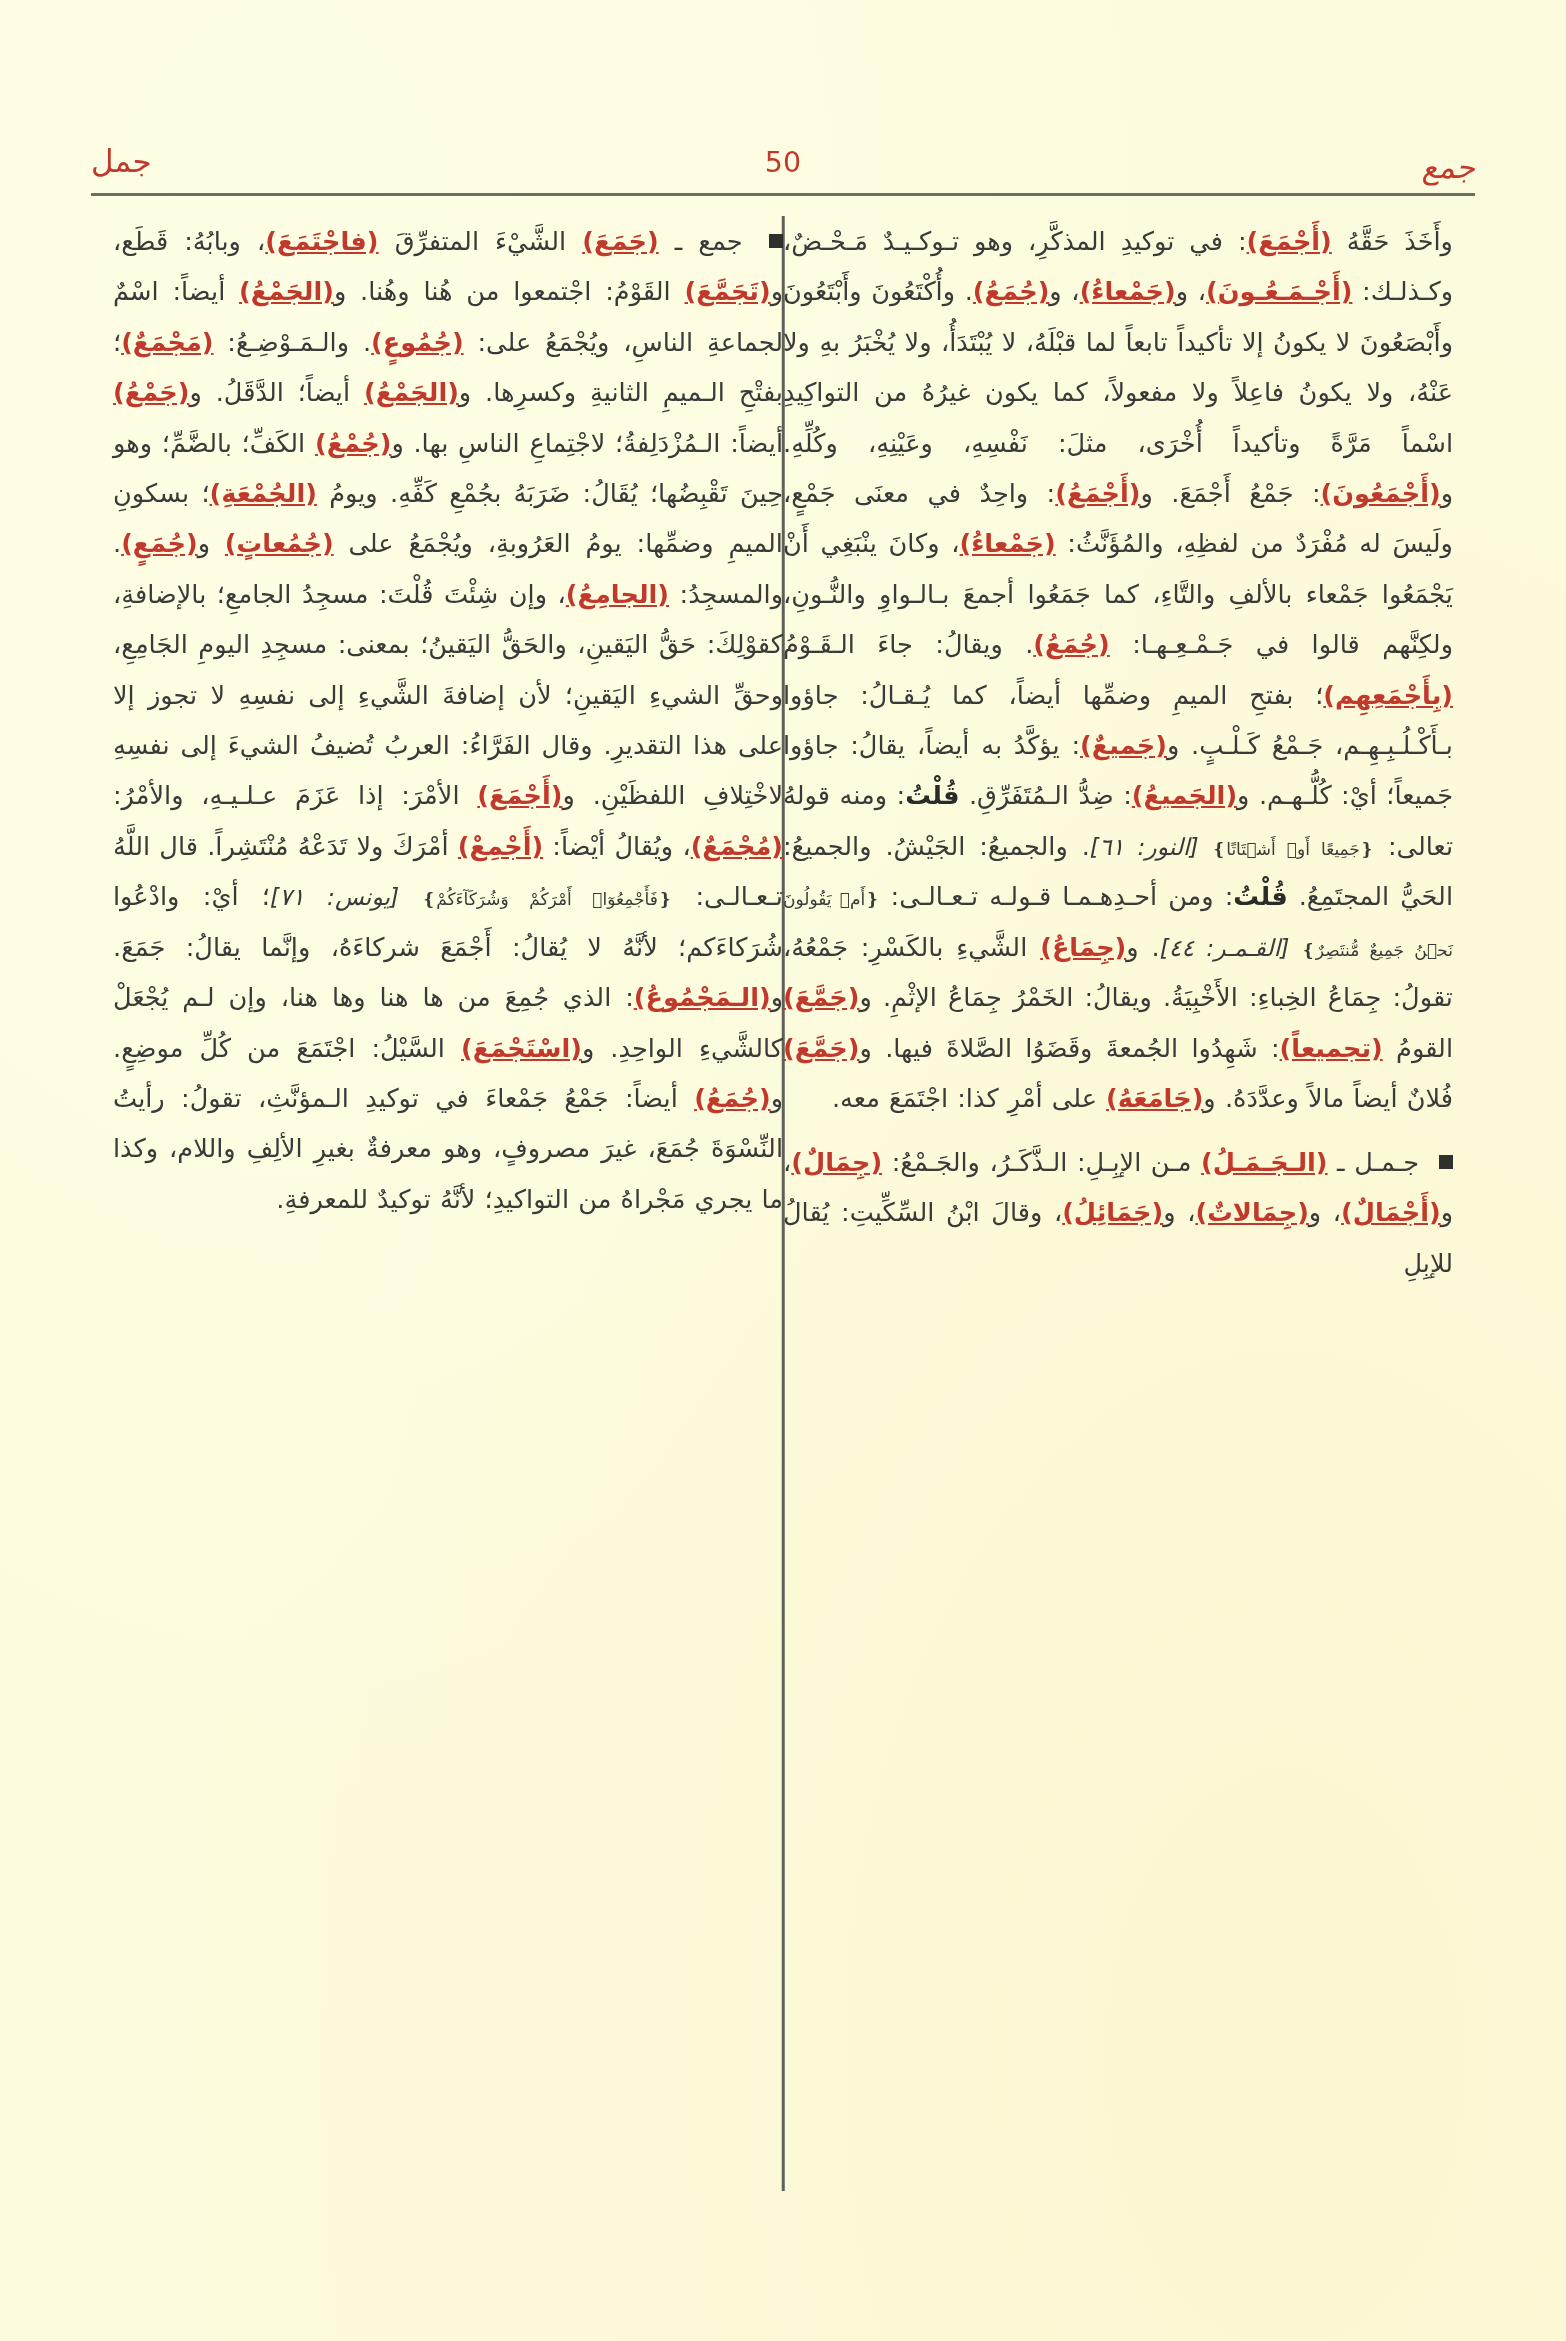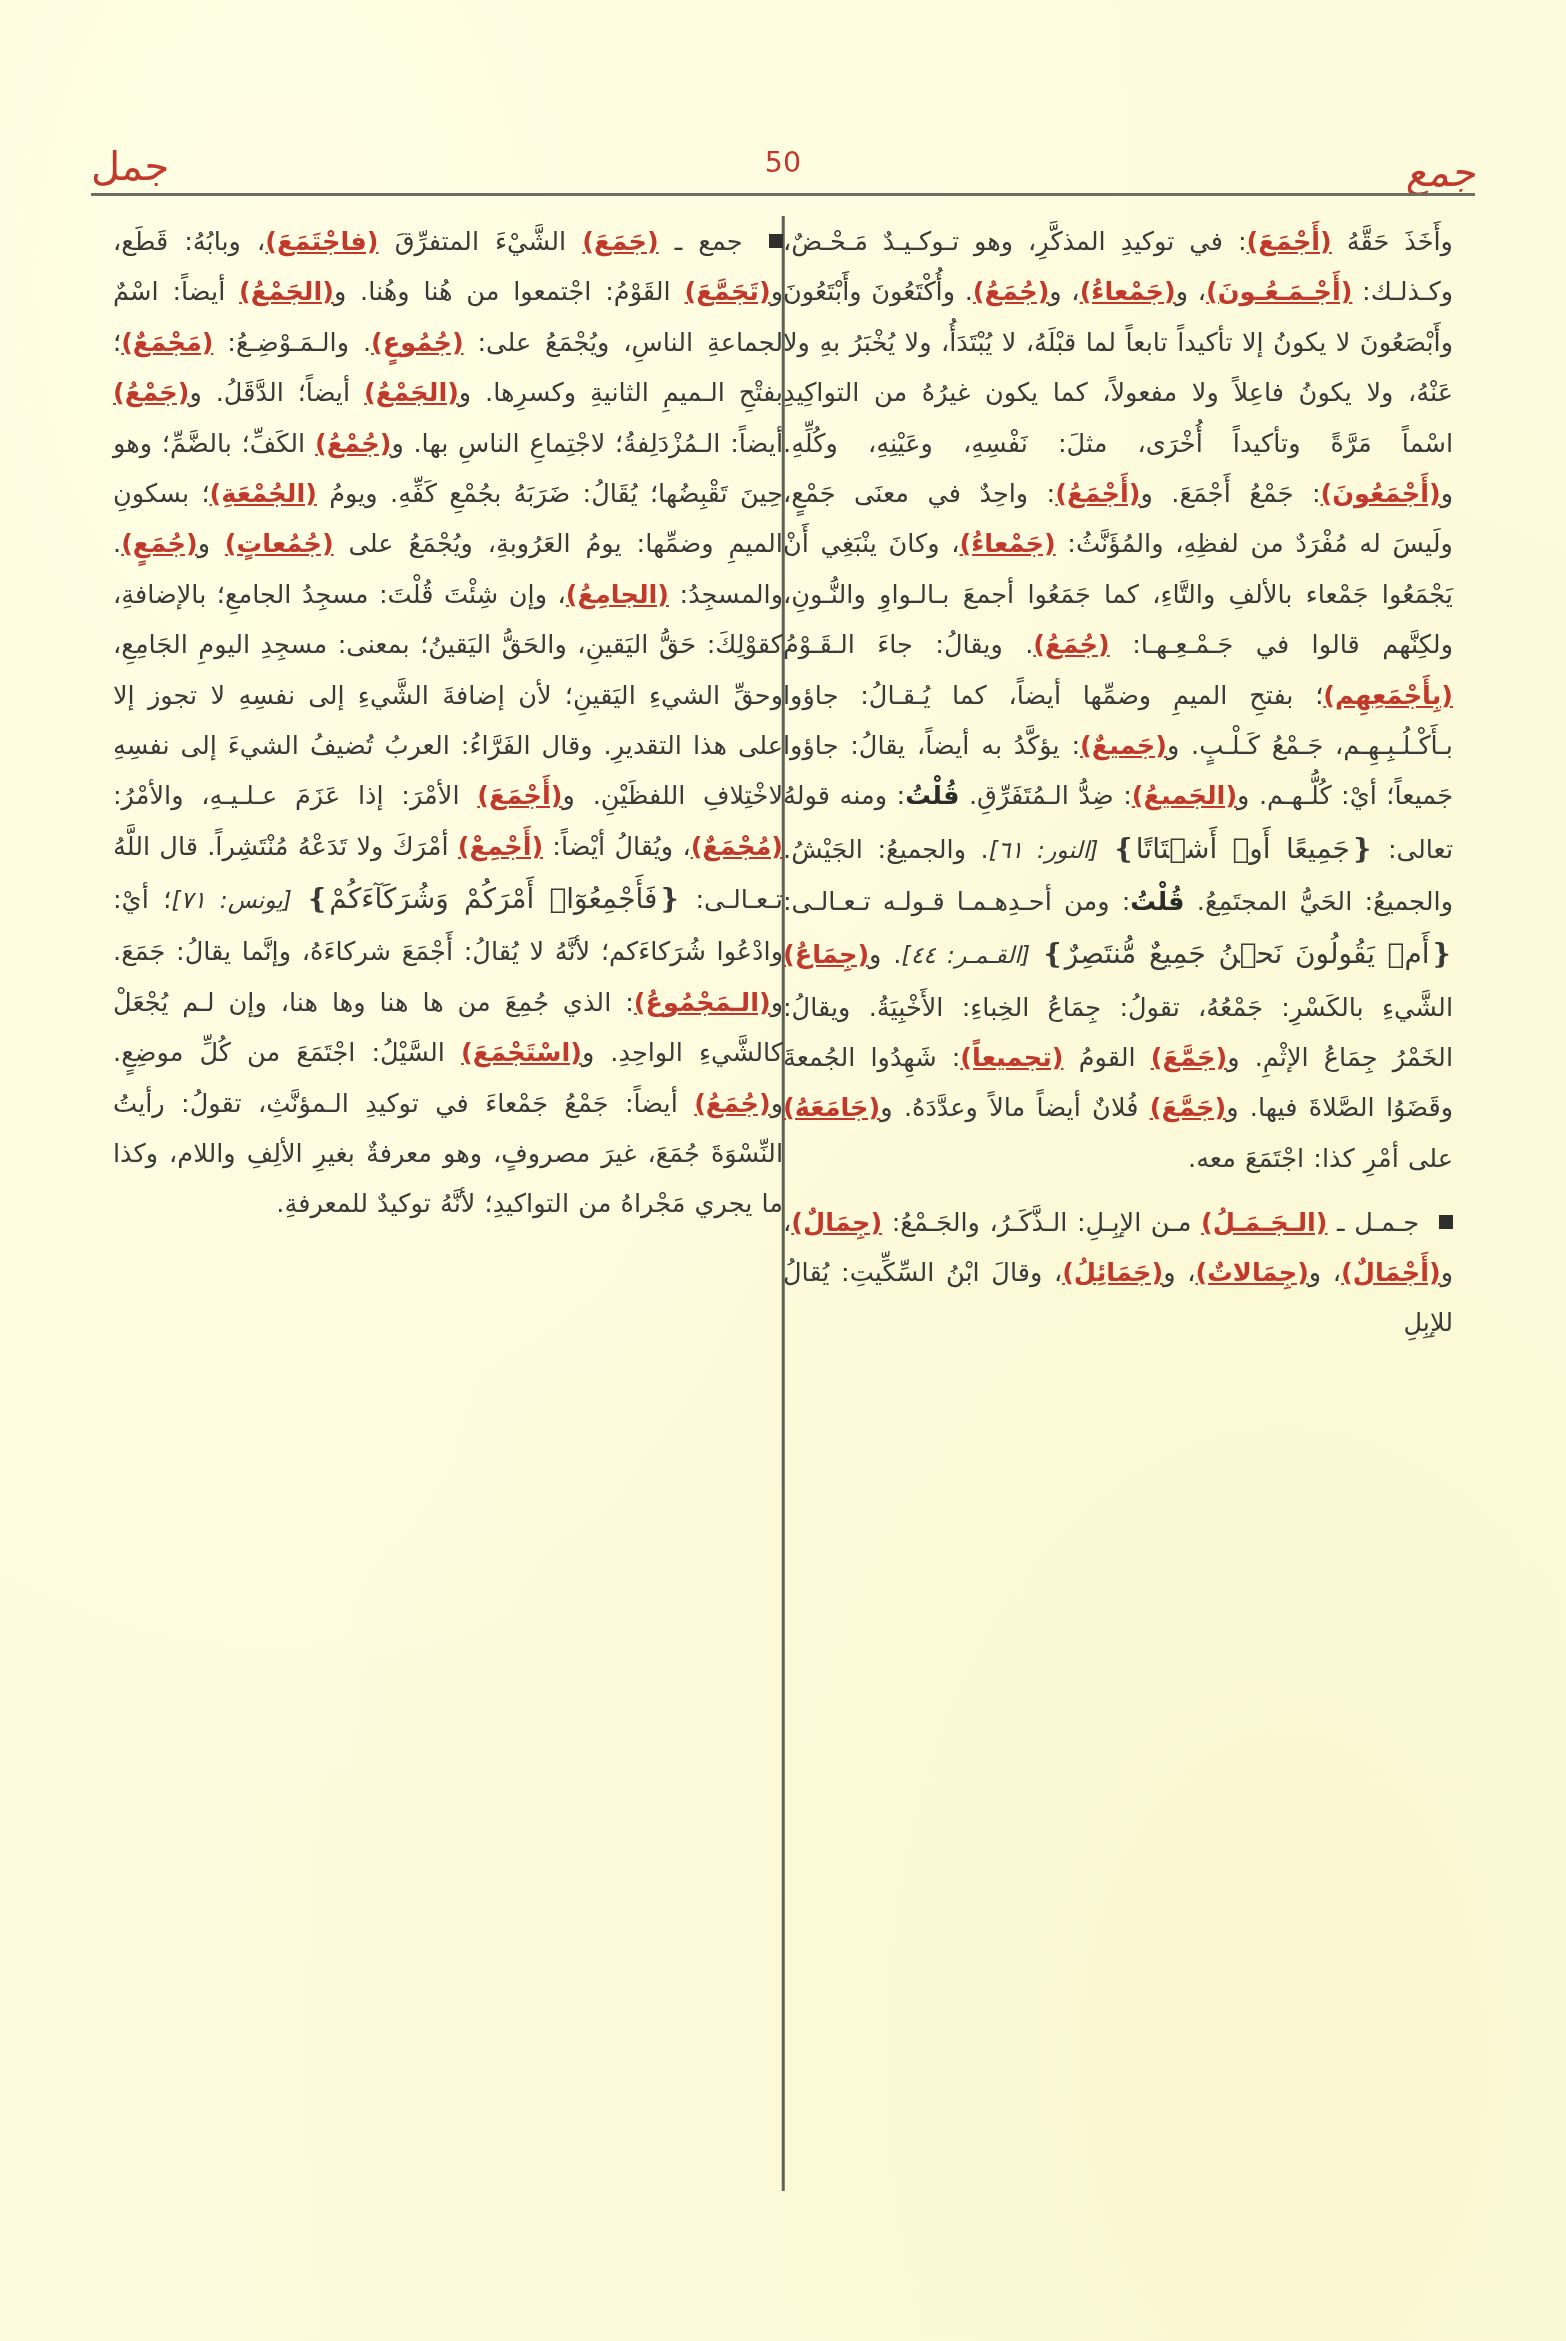--- a/index.html
+++ b/index.html
@@ -29,21 +29,21 @@
   .running-head {
     position: absolute;
     top: 141px;
     left: 91px;
     right: 91px;
     height: 60px;
   }
   .rh-left, .rh-right, .rh-folio {
     position: absolute;
     color: #c0392b;
-    font-size: 40px;
+    font-size: 31px;
     line-height: 1;
     font-family: "DejaVu Sans", "Liberation Sans", sans-serif;
   }
   .rh-left  { left: 0;  top: 5px; }
   .rh-right { right: 0; top: 11px; font-style: italic; }
   .rh-folio {
     left: 50%;
     transform: translateX(-50%);
     top: 8.4px;
     font-size: 28.5px;
@@ -103,21 +103,21 @@
   .bullet {
     display: inline-block;
     width: 14.3px;
     height: 14.3px;
     background: #2f2f2d;
     vertical-align: 1.7px;
     margin-left: 10px;
   }
   .red    { color: #c0392b; font-weight: bold; text-decoration: underline; }
   .bold   { font-weight: bold; color: #2b2b29; }
-  .quran  { font-size: 28px; letter-spacing: 0.4px; }
+  .quran  { font-size: 17px; letter-spacing: 0.4px; }
   .cite   { font-size: 23.5px; font-style: italic; }
 </style>
 </head>
 <body>
 
 <div class="page">
 
   <div class="running-head">
     <div class="rh-right">جمع</div>
     <div class="rh-folio">50</div>

